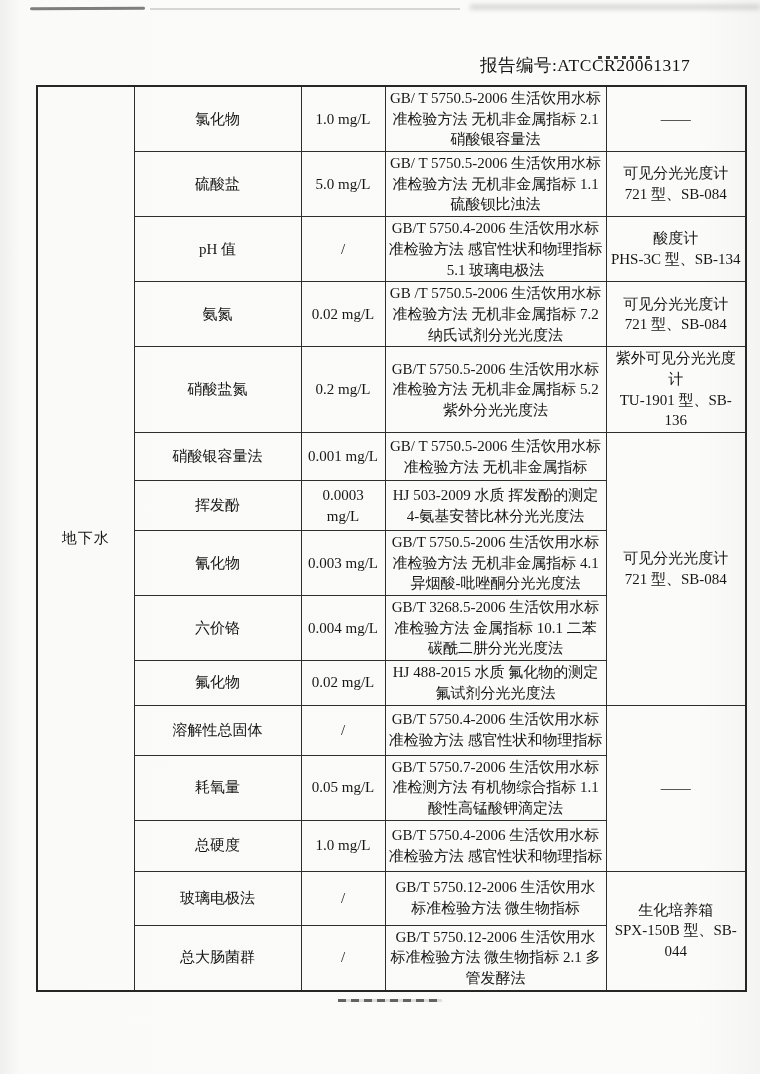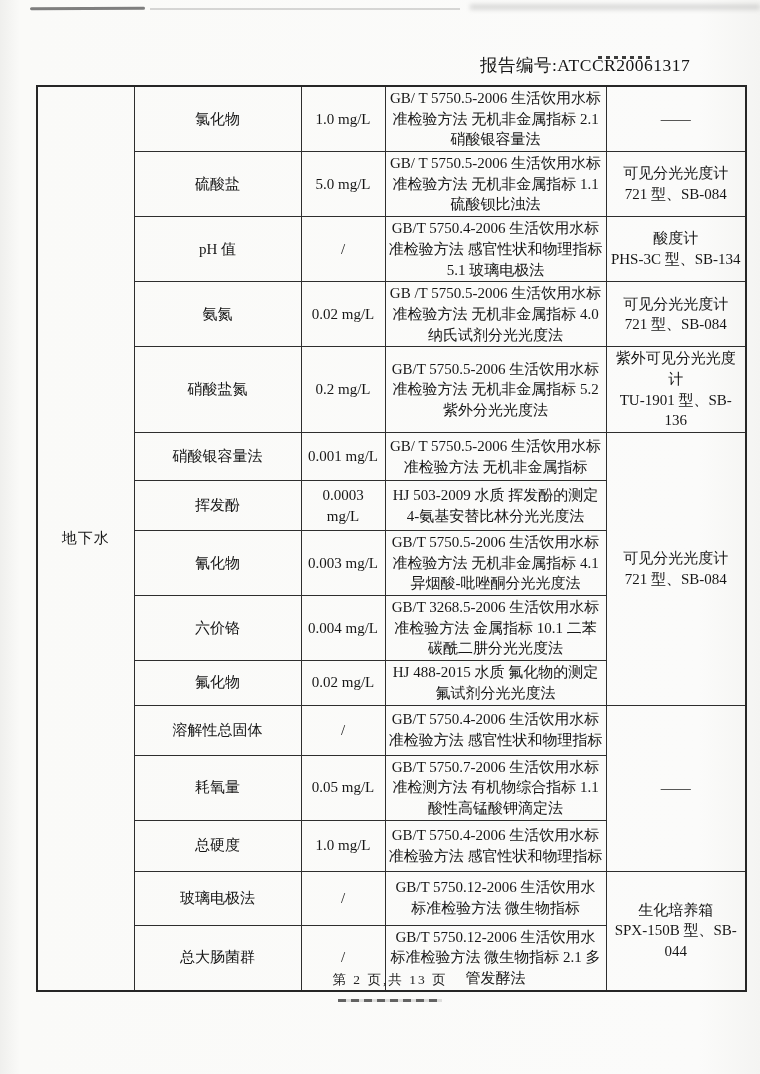--- a/index.html
+++ b/index.html
@@ -82,21 +82,21 @@
       <tr style="height:58px">
         <td>pH 值</td>
         <td>/</td>
         <td class="method">GB/T 5750.4-2006 生活饮用水标准检验方法 感官性状和物理指标 5.1 玻璃电极法</td>
         <td class="instr">酸度计
 PHS-3C 型、SB-134</td>
       </tr>
       <tr style="height:65px">
         <td>氨氮</td>
         <td>0.02 mg/L</td>
-        <td class="method">GB /T 5750.5-2006 生活饮用水标准检验方法 无机非金属指标 4.0 纳氏试剂分光光度法</td>
+        <td class="method">GB /T 5750.5-2006 生活饮用水标准检验方法 无机非金属指标 7.2 纳氏试剂分光光度法</td>
         <td class="instr">可见分光光度计
 721 型、SB-084</td>
       </tr>
       <tr style="height:59px">
         <td>硝酸盐氮</td>
         <td>0.2 mg/L</td>
         <td class="method">GB/T 5750.5-2006 生活饮用水标准检验方法 无机非金属指标 5.2 紫外分光光度法</td>
         <td class="instr">紫外可见分光光度计
 TU-1901 型、SB-136</td>
       </tr>
@@ -151,14 +151,13 @@
 SPX-150B 型、SB-044</td>
       </tr>
       <tr style="height:50px">
         <td>总大肠菌群</td>
         <td>/</td>
         <td class="method">GB/T 5750.12-2006 生活饮用水标准检验方法 微生物指标 2.1 多管发酵法</td>
       </tr>
     </tbody>
   </table>
 
-  <div class="footer">第 2 页,共 13 页</div>
 </div>
 
 </body></html>

